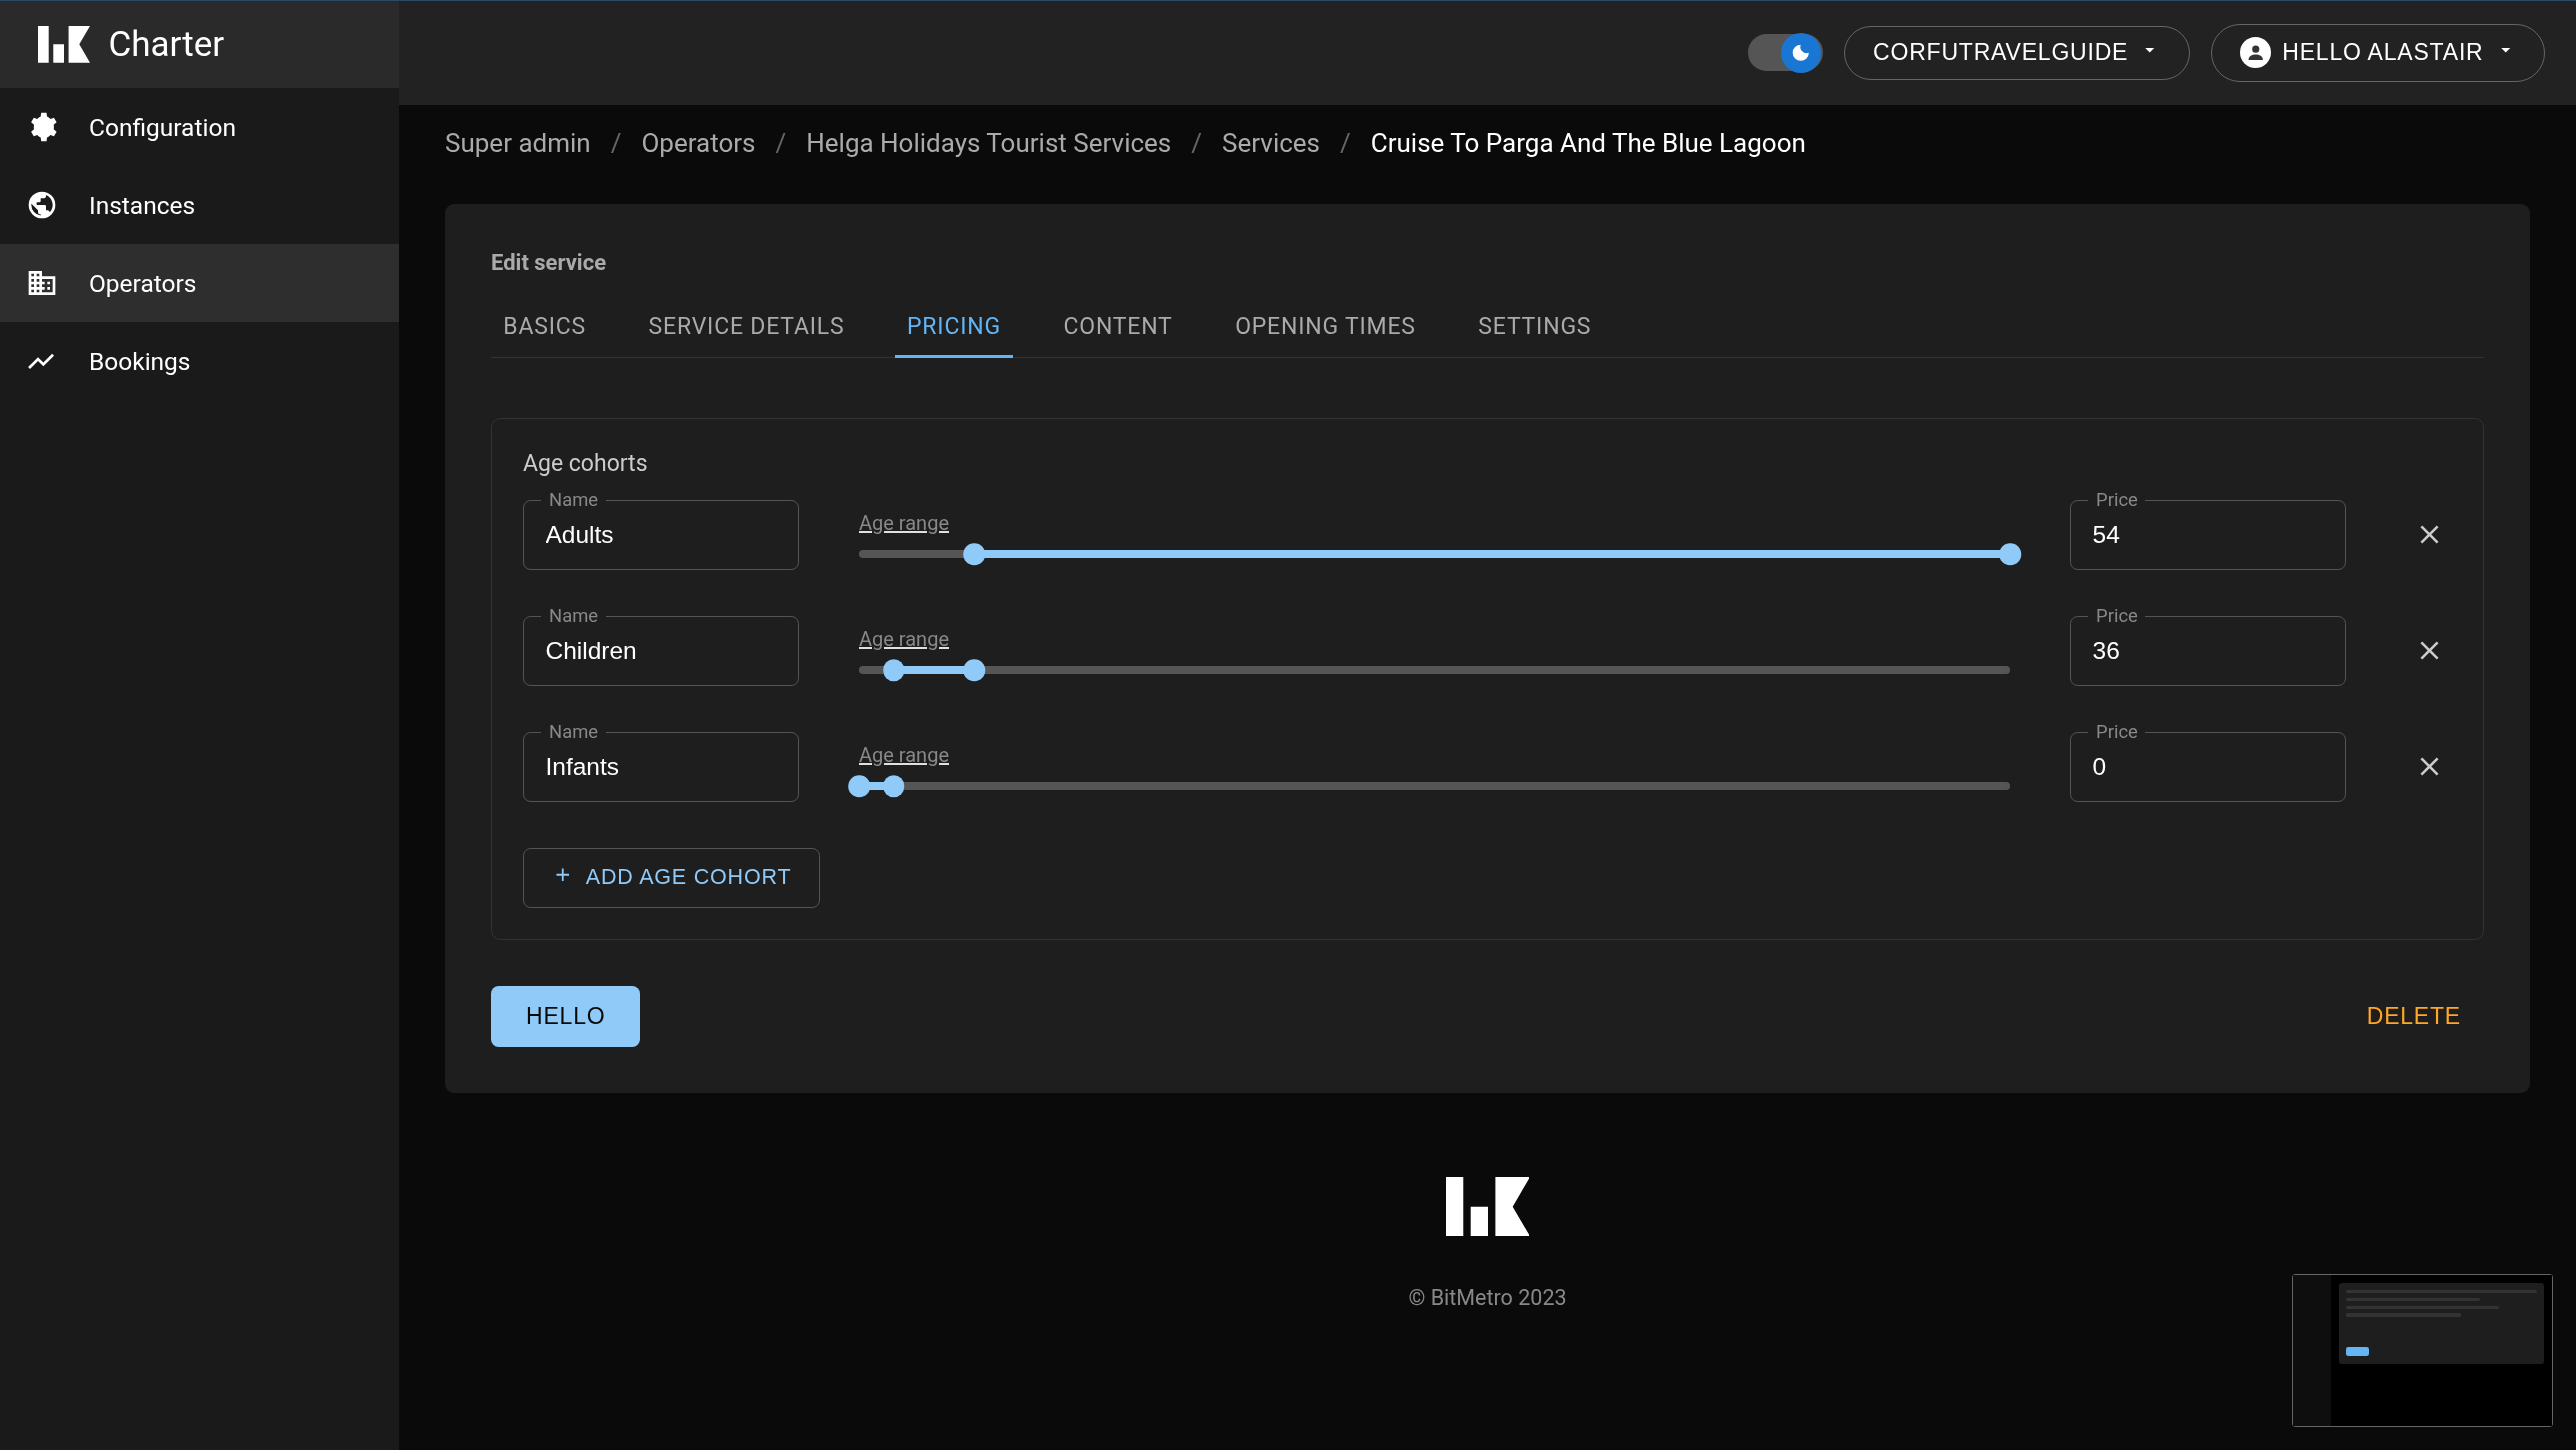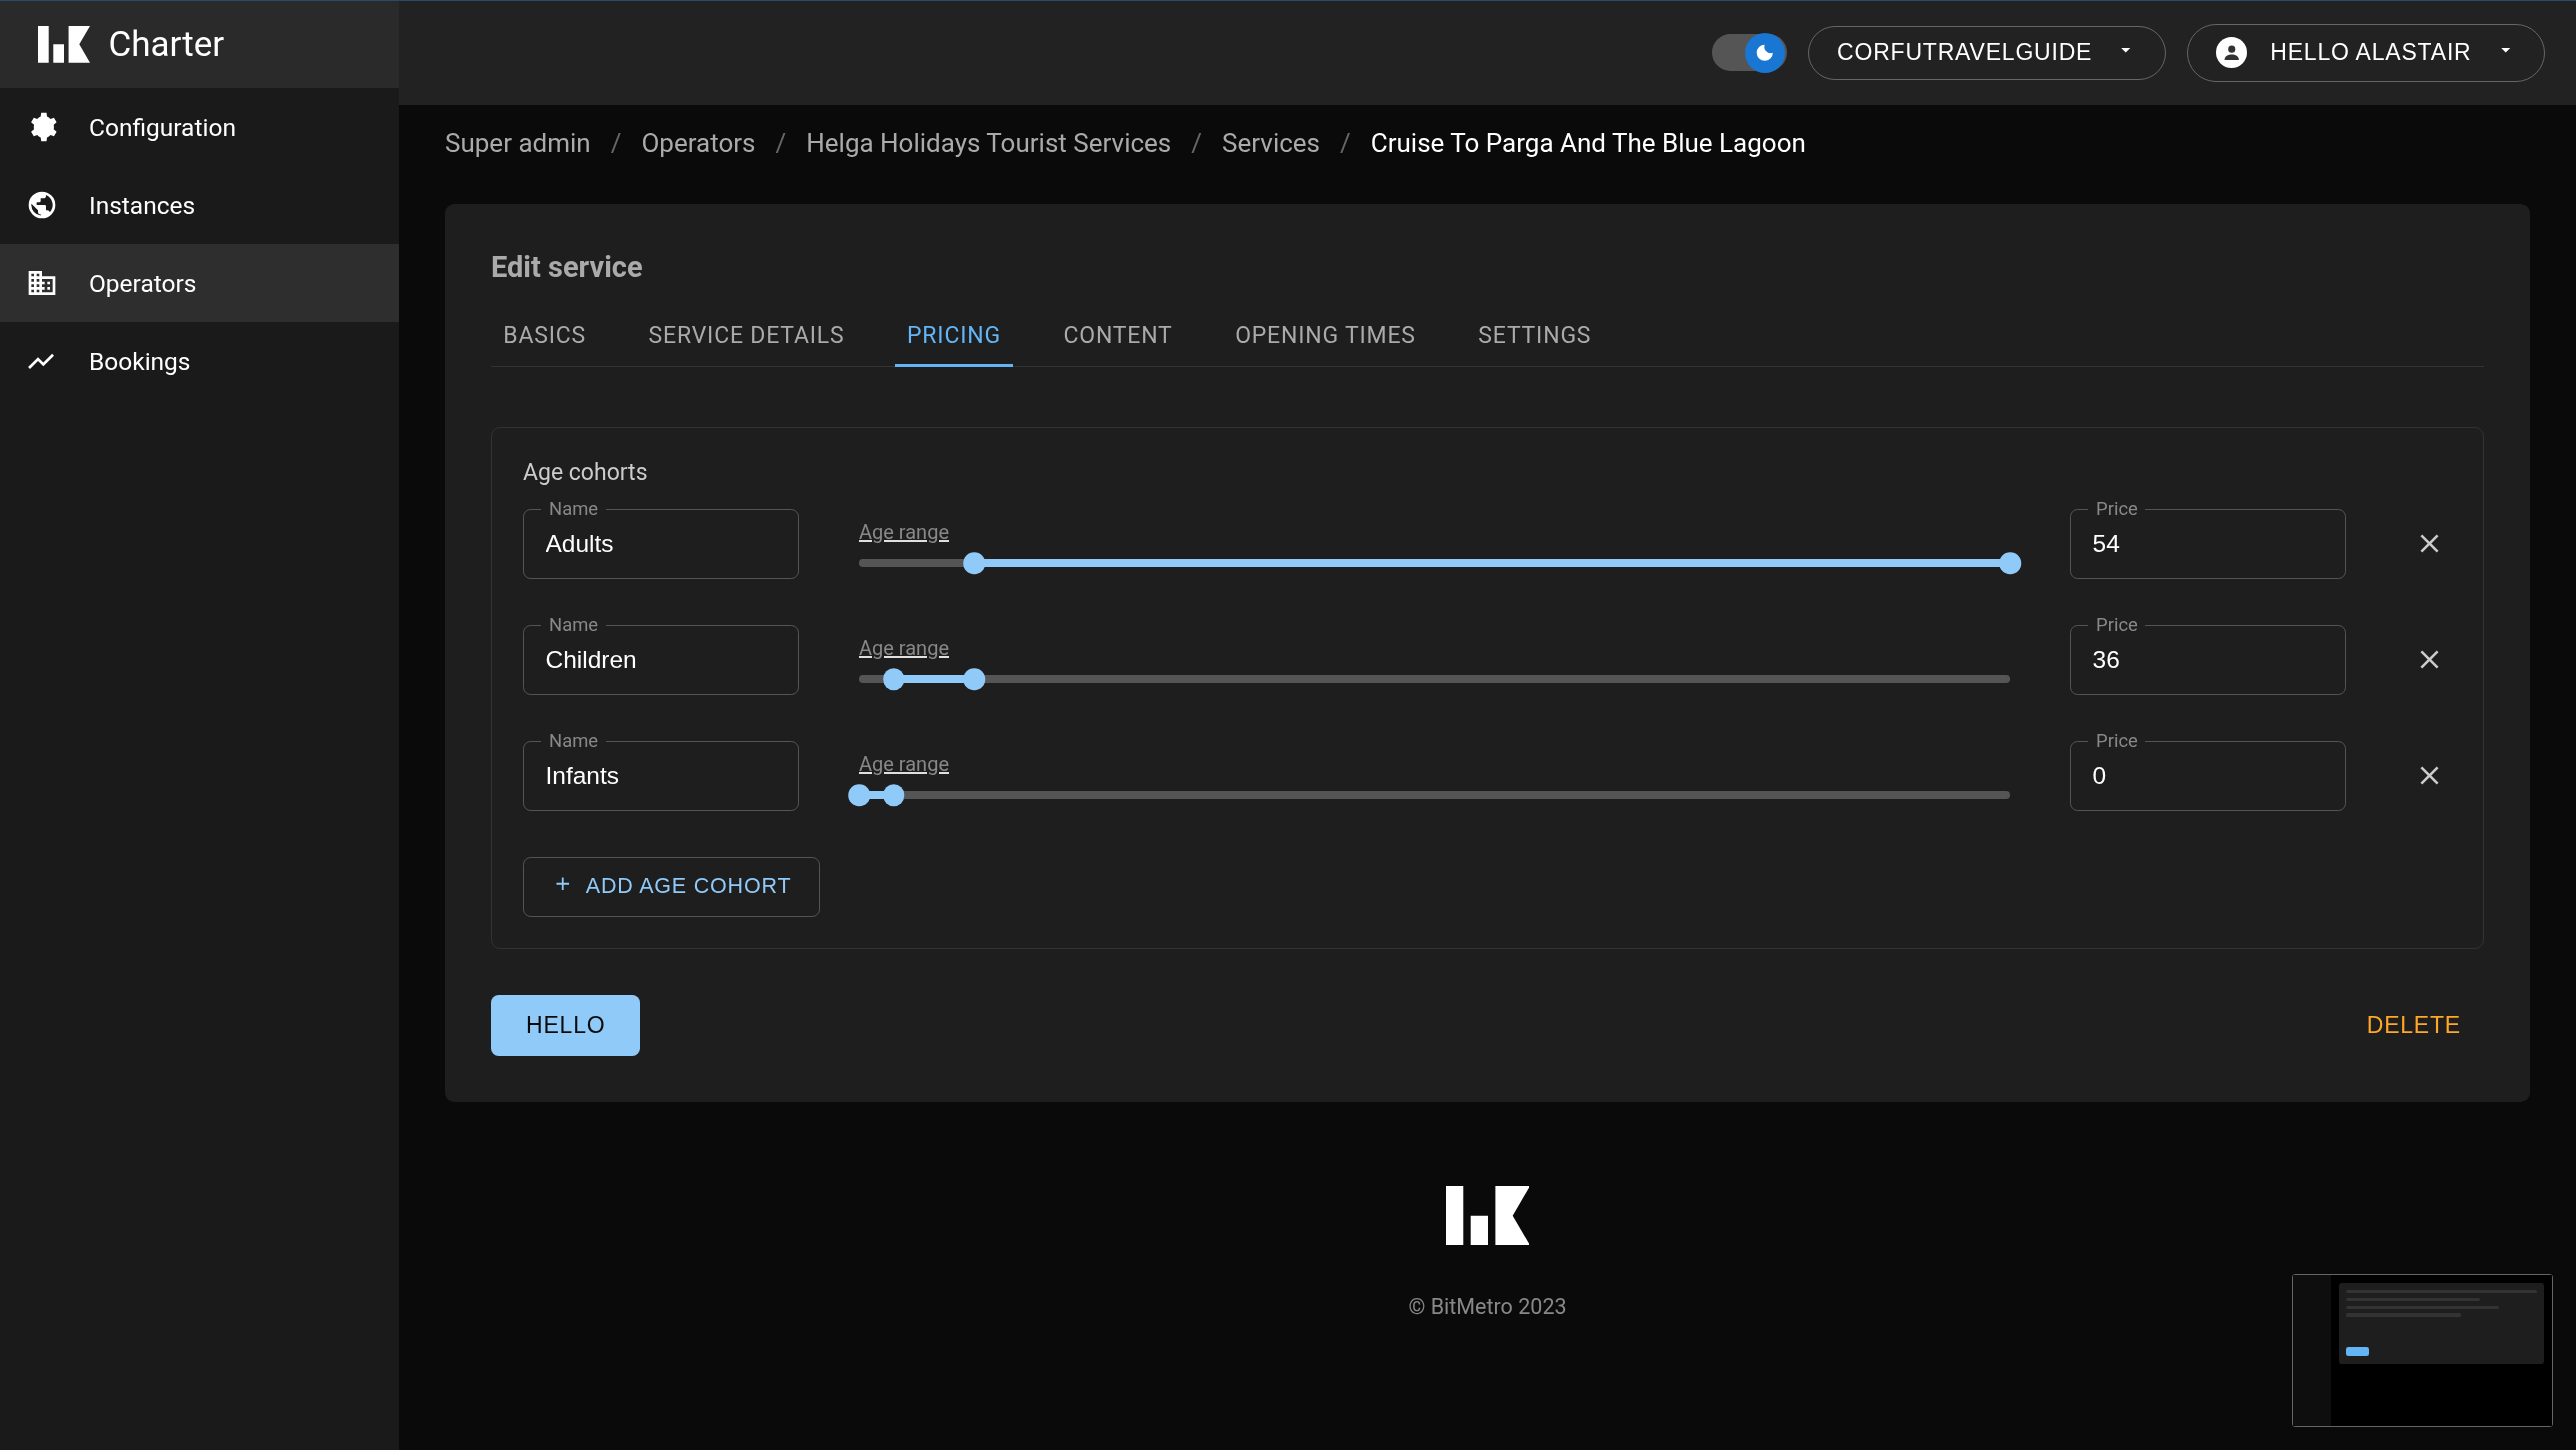--- a/index.html
+++ b/index.html
@@ -95,21 +95,21 @@
       height: 40px;
       background: #1976d2;
       border-radius: 50%;
       display: flex;
       align-items: center;
       justify-content: center;
     }
     .pill-button {
       display: flex;
       align-items: center;
-      gap: 23px;
+      gap: 11px;
       padding: 12.3px 28px;
       border: 1.5px solid #666;
       border-radius: 31px;
       background: transparent;
       color: #fff;
       font-size: 23px;
       letter-spacing: 0.8px;
       cursor: pointer;
       text-align: right;
     }
@@ -140,21 +140,21 @@
     .breadcrumb .current {
       color: #fff;
     }
     .card {
       margin: 23px 46px;
       background: #1e1e1e;
       border-radius: 9.2px;
       padding: 46px;
     }
     .card-title {
-      font-size: 29px;
+      font-size: 22px;
       color: #aaa;
       margin-bottom: 23px;
     }
     .tabs {
       display: flex;
       gap: 38px;
       border-bottom: 1.5px solid #333;
       margin-bottom: 60px;
     }
     .tab {

